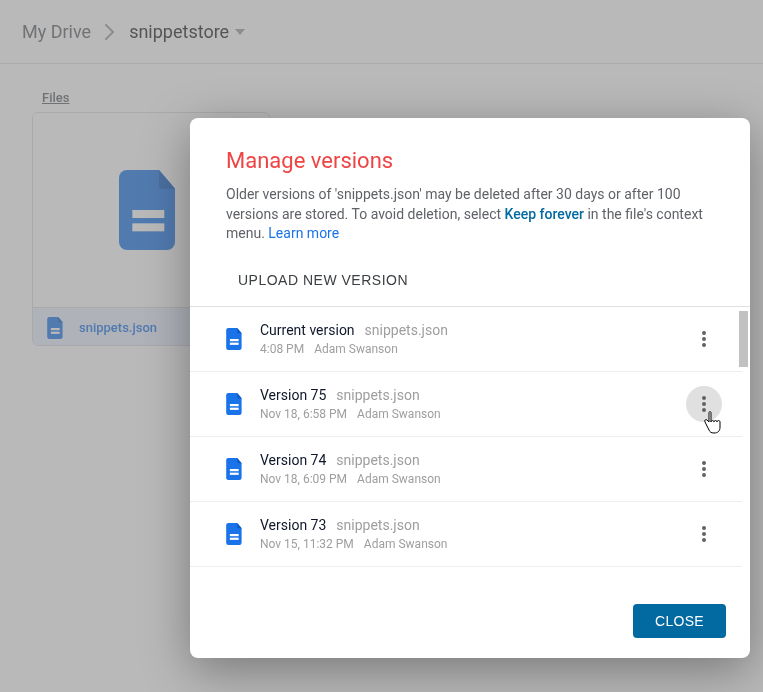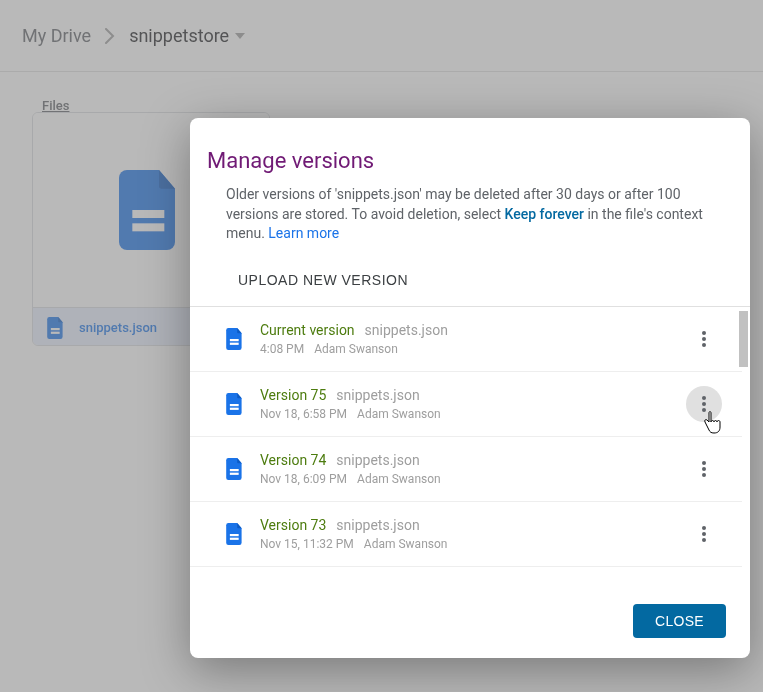--- a/index.html
+++ b/index.html
@@ -12,21 +12,21 @@
     position: relative;
     font-size: 14px;
     color: #3c4043;
   }
   .surface {
     position: absolute;
     inset: 0;
     background: #fff;
   }
   .breadcrumb-bar {
-    height: 72px;
+    height: 64px;
     display: flex;
     align-items: center;
     padding: 0 22px;
     border-bottom: 1px solid #e0e0e0;
     font-size: 18px;
     color: #5f6368;
   }
   .breadcrumb-root { color:#5f6368; }
   .chevron { margin: 0 14px; color:#9e9e9e; display:flex; align-items:center;}
   .breadcrumb-current { color:#202124; display:flex; align-items:center; gap:6px;}
@@ -69,23 +69,23 @@
   .dialog {
     position:absolute;
     left: 190px; top: 118px;
     width: 560px; height: 540px;
     background:#fff;
     border-radius:8px;
     box-shadow: 0 12px 48px rgba(0,0,0,0.35);
     display:flex; flex-direction:column;
   }
   .dialog-title {
-    padding: 30px 17px 12px;
+    padding: 30px 36px 12px;
     font-size: 22px;
-    color:#701a75;
+    color:#ef4444;
   }
   .dialog-desc {
     padding: 0 36px 6px;
     font-size: 14px;
     color:#5f6368;
     line-height:1.4;
   }
   .dialog-desc b { color:#0369a1; font-weight:500;}
   .dialog-desc a { color:#1a73e8; text-decoration:none;}
   .upload-btn {
@@ -115,21 +115,21 @@
   .version-row {
     display:flex; align-items:center;
     padding: 14px 20px 14px 36px;
     border-bottom:1px solid #eee;
     position:relative;
   }
   .version-row:last-child { border-bottom:none;}
   .v-icon { width:34px; display:flex; align-items:center; justify-content:flex-start;}
   .v-body { flex:1; min-width:0;}
   .v-title-line { display:flex; gap:10px; align-items:baseline; font-size:14px;}
-  .v-title { color:#4d7c0f; }
+  .v-title { color:#0f172a; }
   .v-filename { color:#9e9e9e; }
   .v-sub { margin-top:4px; font-size:12px; color:#9e9e9e; display:flex; gap:10px;}
   .v-menu-btn {
     width:36px; height:36px; border-radius:50%;
     display:flex; align-items:center; justify-content:center;
     cursor:pointer; background:none; border:none;
     color:#5f6368;
   }
   .v-menu-btn.active { background:#e0e0e0;}
   .cursor-ptr {

